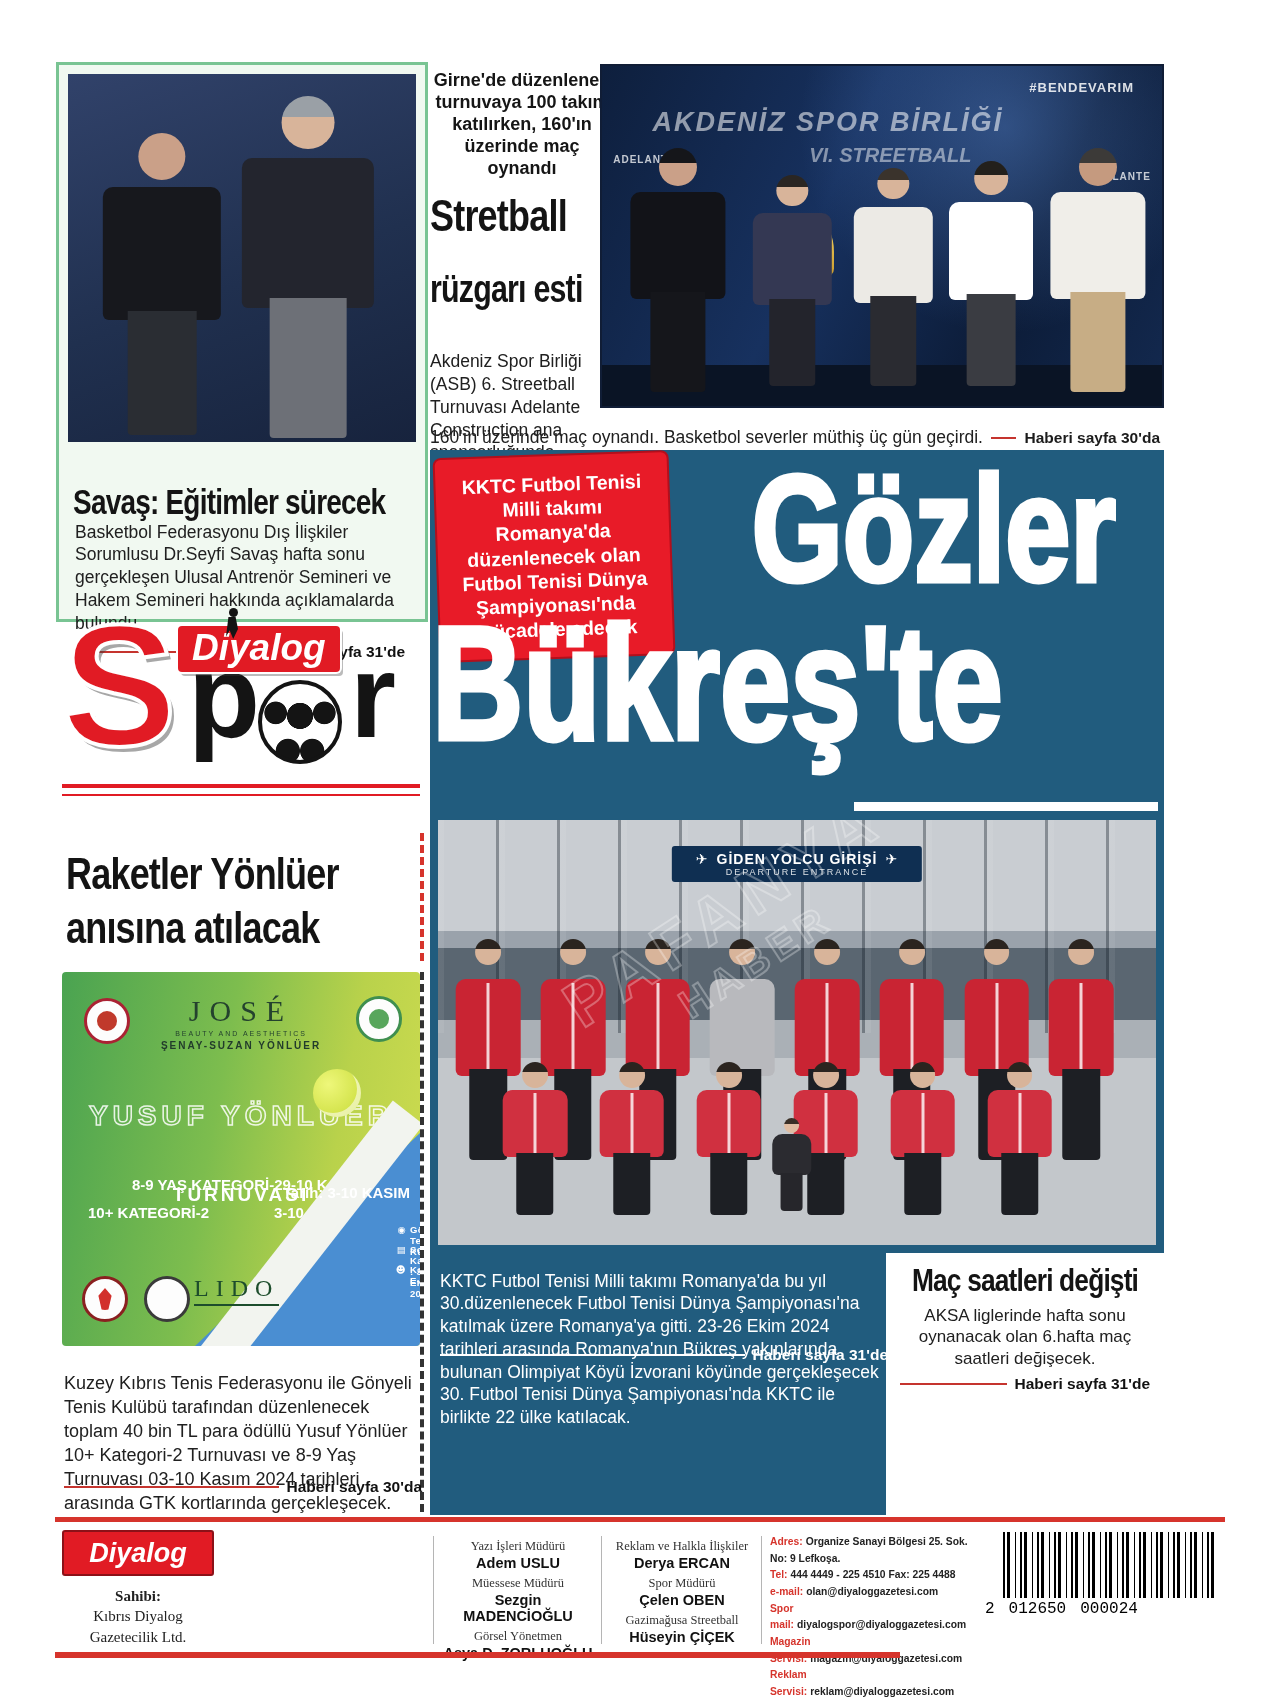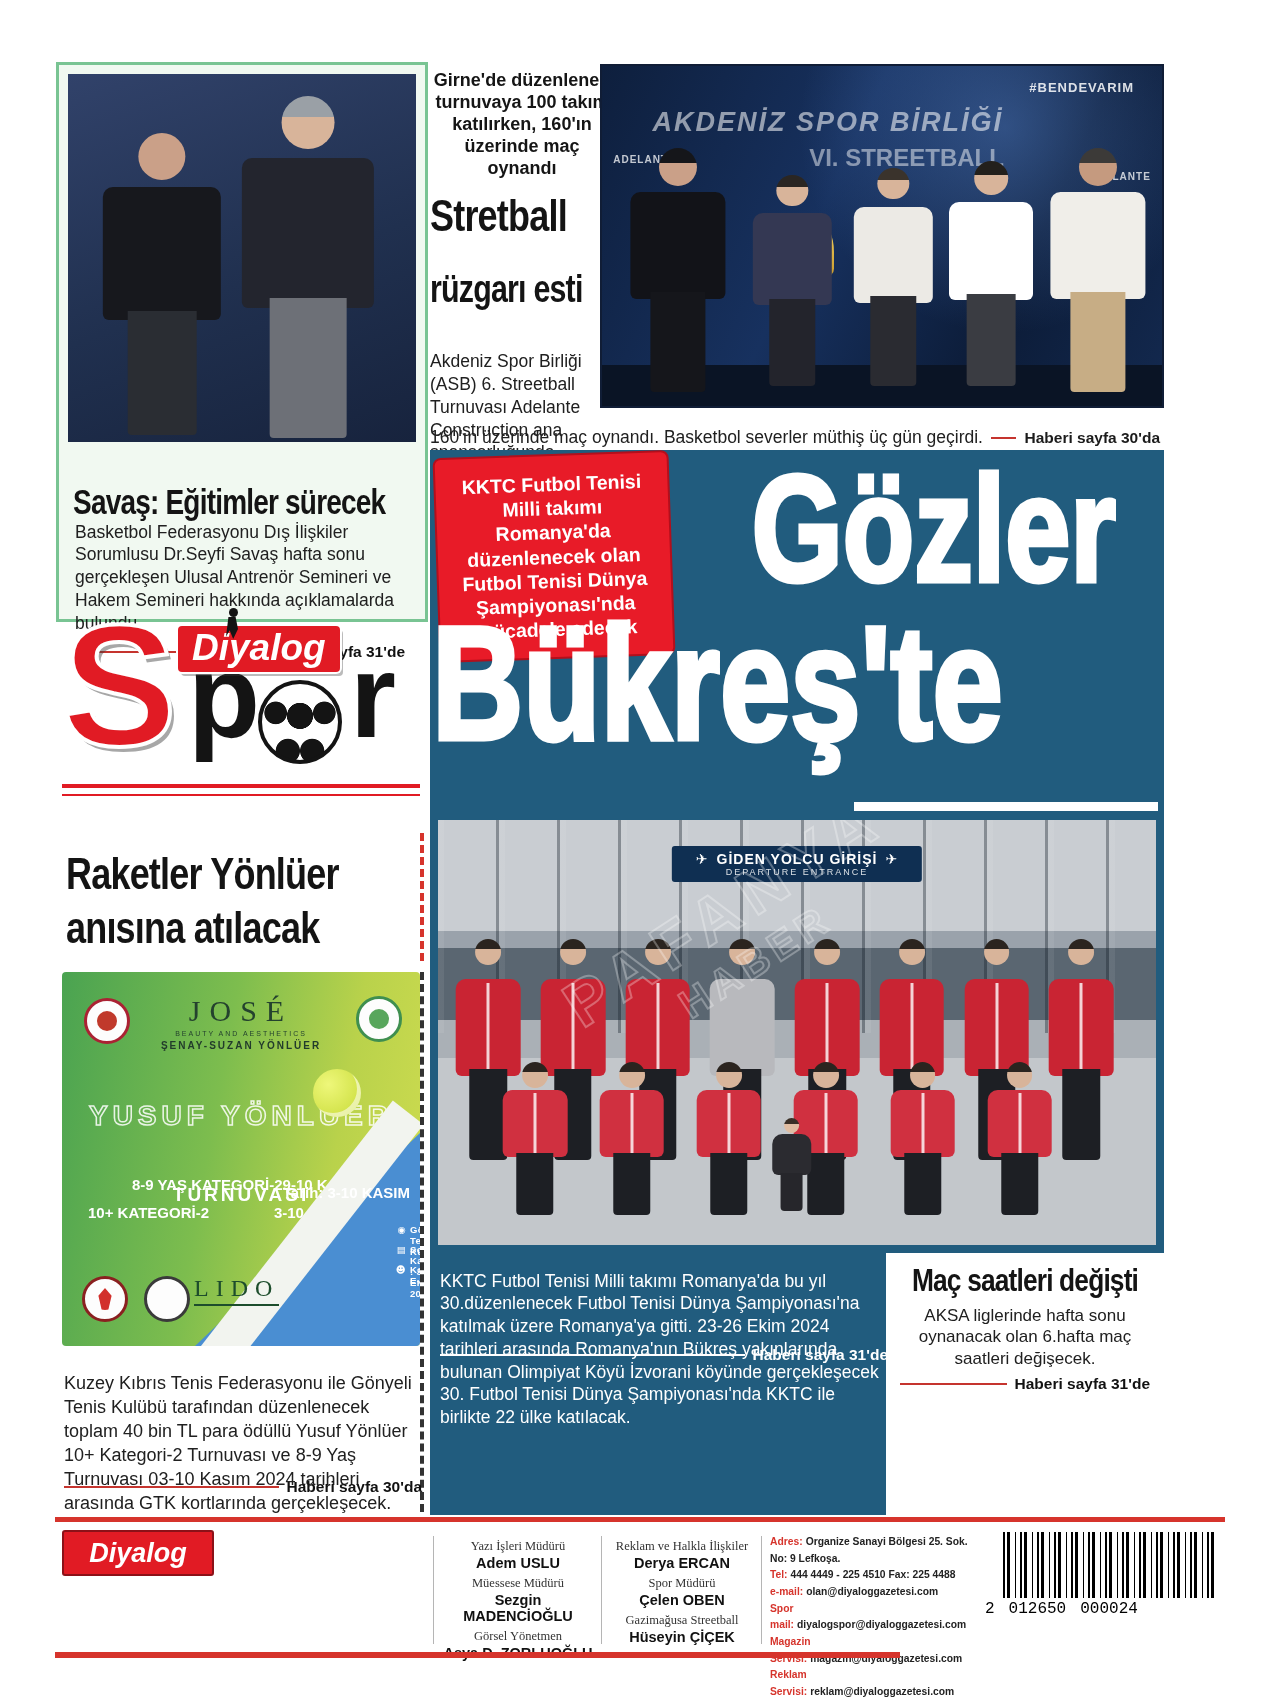--- a/index.html
+++ b/index.html
@@ -31,21 +31,21 @@
   .stret-body{margin-top:14px;}
 
   
   .stage-photo{left:600px;top:64px;width:560px;height:340px;overflow:hidden;border:2px solid #101d36;
      background:radial-gradient(circle at 72% 18%,rgba(98,147,224,.4),transparent 42%),
                 linear-gradient(115deg,#0e1f3d,#17315f 40%,#0c1c38 72%,#13294f);}
   .stage-floor{position:absolute;left:0;right:0;bottom:0;height:12%;background:#0a1425;}
   .stage-hash{position:absolute;right:5%;top:4%;font-size:13px;font-weight:bold;color:rgba(255,255,255,.85);letter-spacing:1px;}
   .stage-banner{position:absolute;left:9%;top:12%;font-size:27px;font-weight:bold;font-style:italic;
                 color:rgba(255,255,255,.55);letter-spacing:2px;white-space:nowrap;}
-  .stage-banner2{position:absolute;left:37%;top:23%;font-size:24px;font-weight:bold;color:rgba(255,255,255,.48);}
+  .stage-banner2{position:absolute;left:37%;top:23%;font-size:20px;font-weight:bold;font-style:italic;color:rgba(255,255,255,.48);}
   .stage-sponsor{position:absolute;font-size:10px;font-weight:bold;color:rgba(255,255,255,.75);letter-spacing:1px;}
   .stage-sponsor.l{left:2%;top:26%;}
   .stage-sponsor.r{right:2%;top:31%;}
   .trophy{position:absolute;left:35.5%;top:46%;width:6%;height:16%;
           background:linear-gradient(#f6d565,#c79a2d);border-radius:45% 45% 25% 25%/55% 55% 15% 15%;}
 
   
   .stret-cont{left:430px;top:427px;width:730px;display:flex;align-items:center;gap:8px;}
   .stret-cont span.t{font-size:17.5px;color:#202020;white-space:nowrap;}
   .stret-cont .dash{flex:1;height:2px;background:#c5342e;}
@@ -428,20 +428,25 @@
   <div class="abs raket-ref pageref">
     <span class="dash"></span>
     <b>Haberi sayfa 30'da</b>
   </div>
 
   <div class="abs f-topline"></div>
 
   <div class="abs f-logo">
       <span>Diyalog</span>
     </div>
+  <div class="abs f-sahibi">
+    <b>Sahibi:</b>
+    <span>Kıbrıs Diyalog</span><br>
+    <span>Gazetecilik Ltd.</span>
+  </div>
 
 
   <div class="abs f-rule fr1"></div>
 
   <div class="abs f-col f-c3">
     <span class="t">Yazı İşleri Müdürü</span>
     <span class="n">Adem USLU</span>
     <span class="t">Müessese Müdürü</span>
     <span class="n">Sezgin MADENCİOĞLU</span>
     <span class="t">Görsel Yönetmen</span>

